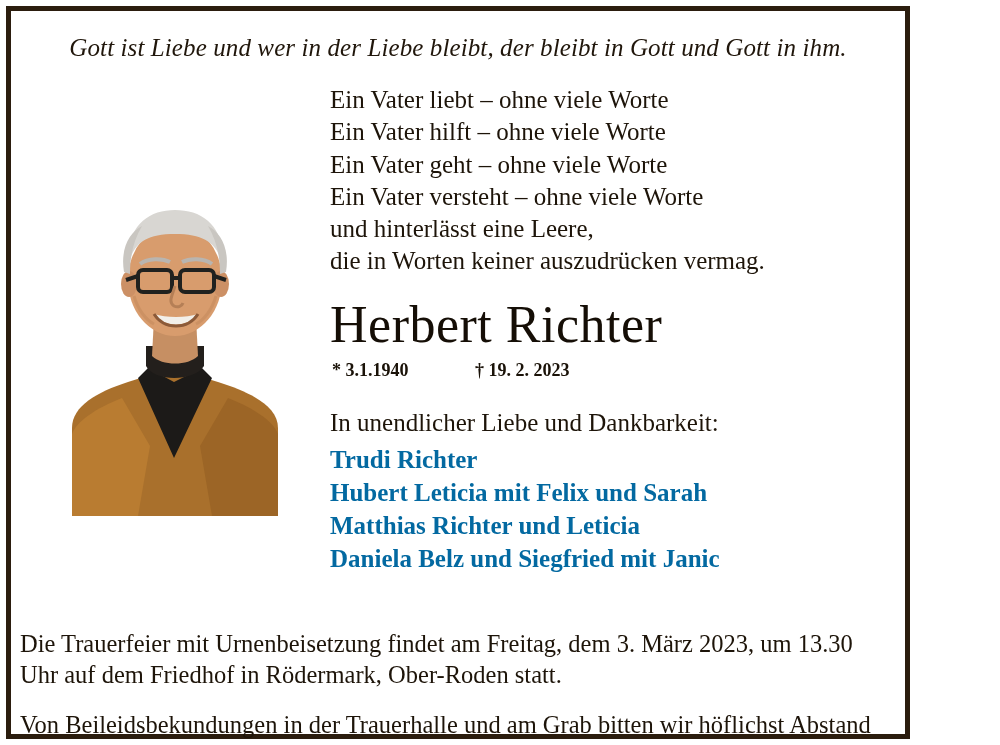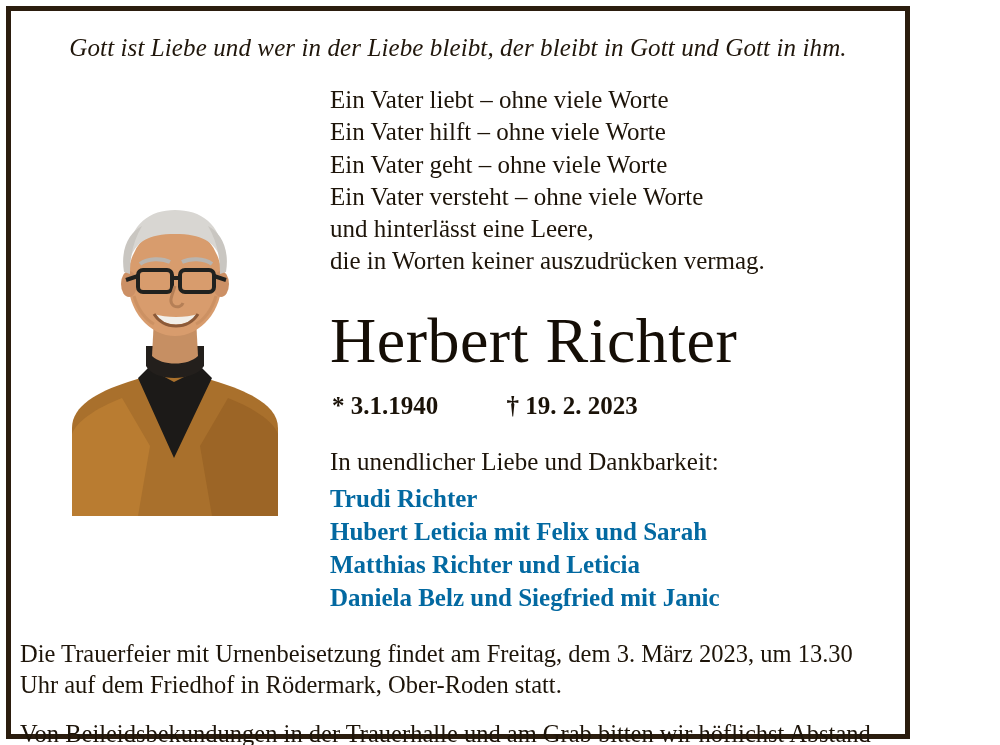--- a/index.html
+++ b/index.html
@@ -65,31 +65,31 @@
   .poem {
     margin-left: 310px;
     font-size: 25px;
     line-height: 1.29;
     color: #1d1409;
   }
   .poem div { white-space: pre; }
 
   .name {
     margin-left: 310px;
-    margin-top: 29px;
-    font-size: 64px;
+    margin-top: 20px;
+    font-size: 52px;
     line-height: 1.05;
     letter-spacing: 0.5px;
     color: #150e06;
   }
 
   .dates {
     margin-left: 312px;
-    margin-top: 18px;
-    font-size: 25px;
+    margin-top: 8px;
+    font-size: 18px;
     font-weight: bold;
     color: #1a1208;
   }
   .dates .birth { display: inline-block; }
   .dates .death { display: inline-block; margin-left: 62px; }
 
   .dedication {
     margin-left: 310px;
     margin-top: 28px;
     font-size: 25px;

